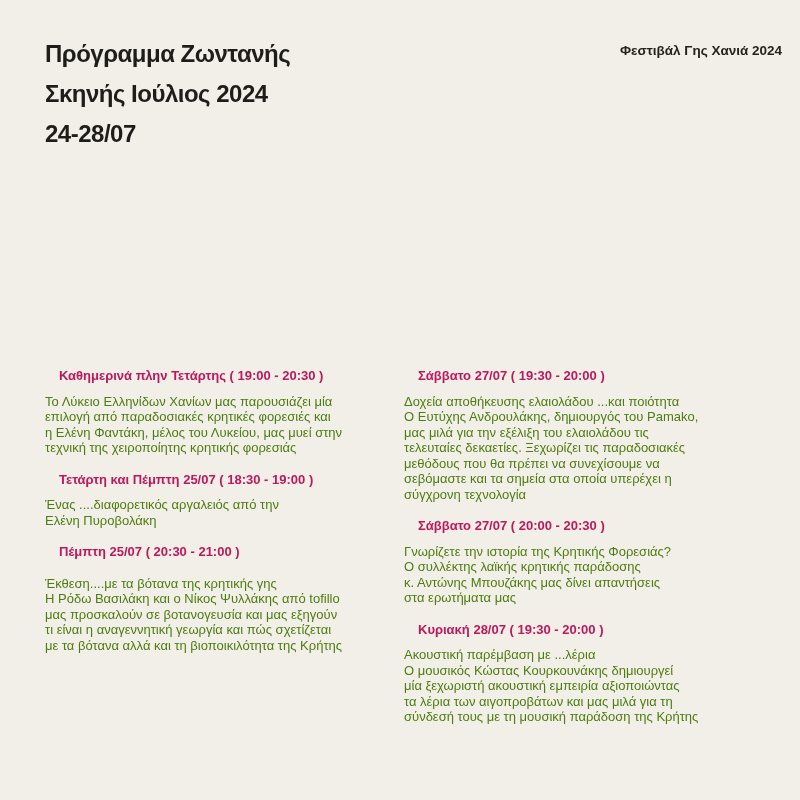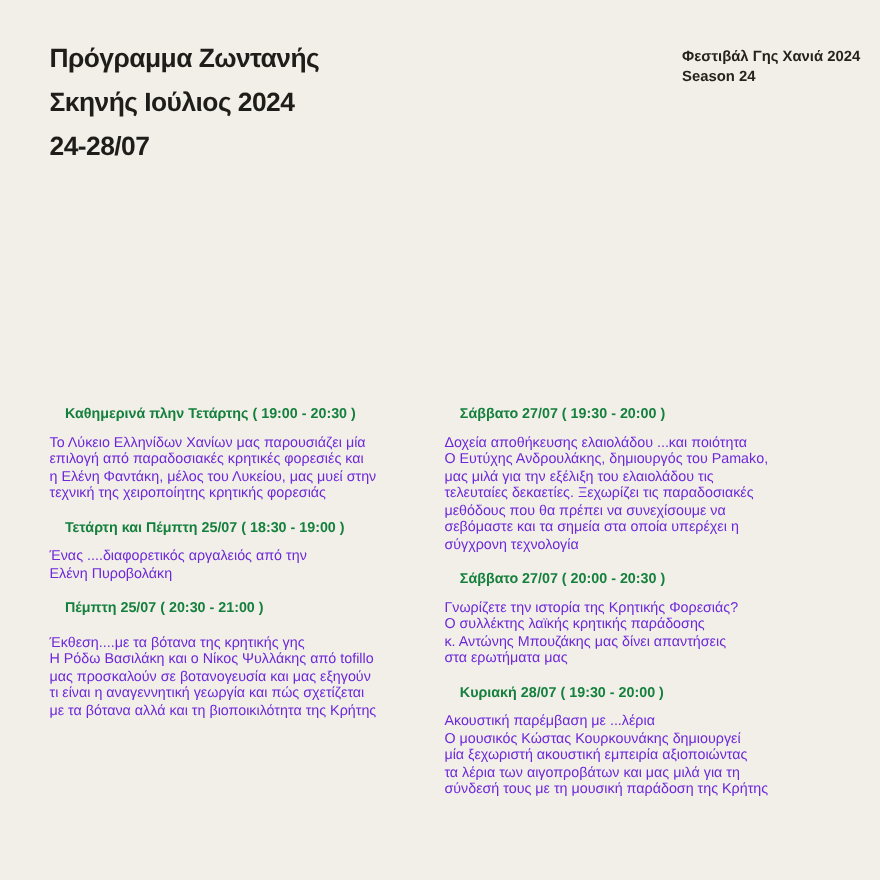--- a/index.html
+++ b/index.html
@@ -45,44 +45,43 @@
     gap: 14px;
   }
   .col-left  { width: 345px; }
   .col-right { flex: 1; }
   .entry { margin: 0 0 16px 0; }
   .entry-heading {
     margin: 0 0 10px 0;
     font-size: 13px;
     line-height: 15.5px;
     font-weight: 700;
-    color: #15803d;
+    color: #be185d;
     padding-left: 14px;
   }
   .entry-body {
     margin: 0;
     font-size: 13px;
     line-height: 15.5px;
     font-weight: 400;
     white-space: pre-line;
-    color: #6d28d9;
+    color: #4d7c0f;
   }
 </style>
 </head>
 <body>
 
 <div class="page">
 
   <h1 class="title">Πρόγραμμα Ζωντανής
 Σκηνής Ιούλιος 2024
 24-28/07</h1>
 
   <div class="festival">
     <div>Φεστιβάλ Γης Χανιά 2024</div>
-    <div>Season 24</div>
   </div>
 
   <div class="columns">
 
     <div class="col-left">
       <section class="entry">
         <h2 class="entry-heading">Καθημερινά πλην Τετάρτης ( 19:00 - 20:30 )</h2>
         <p class="entry-body">Το Λύκειο Ελληνίδων Χανίων μας παρουσιάζει μία
 επιλογή από παραδοσιακές κρητικές φορεσιές και
 η Ελένη Φαντάκη, μέλος του Λυκείου, μας μυεί στην

